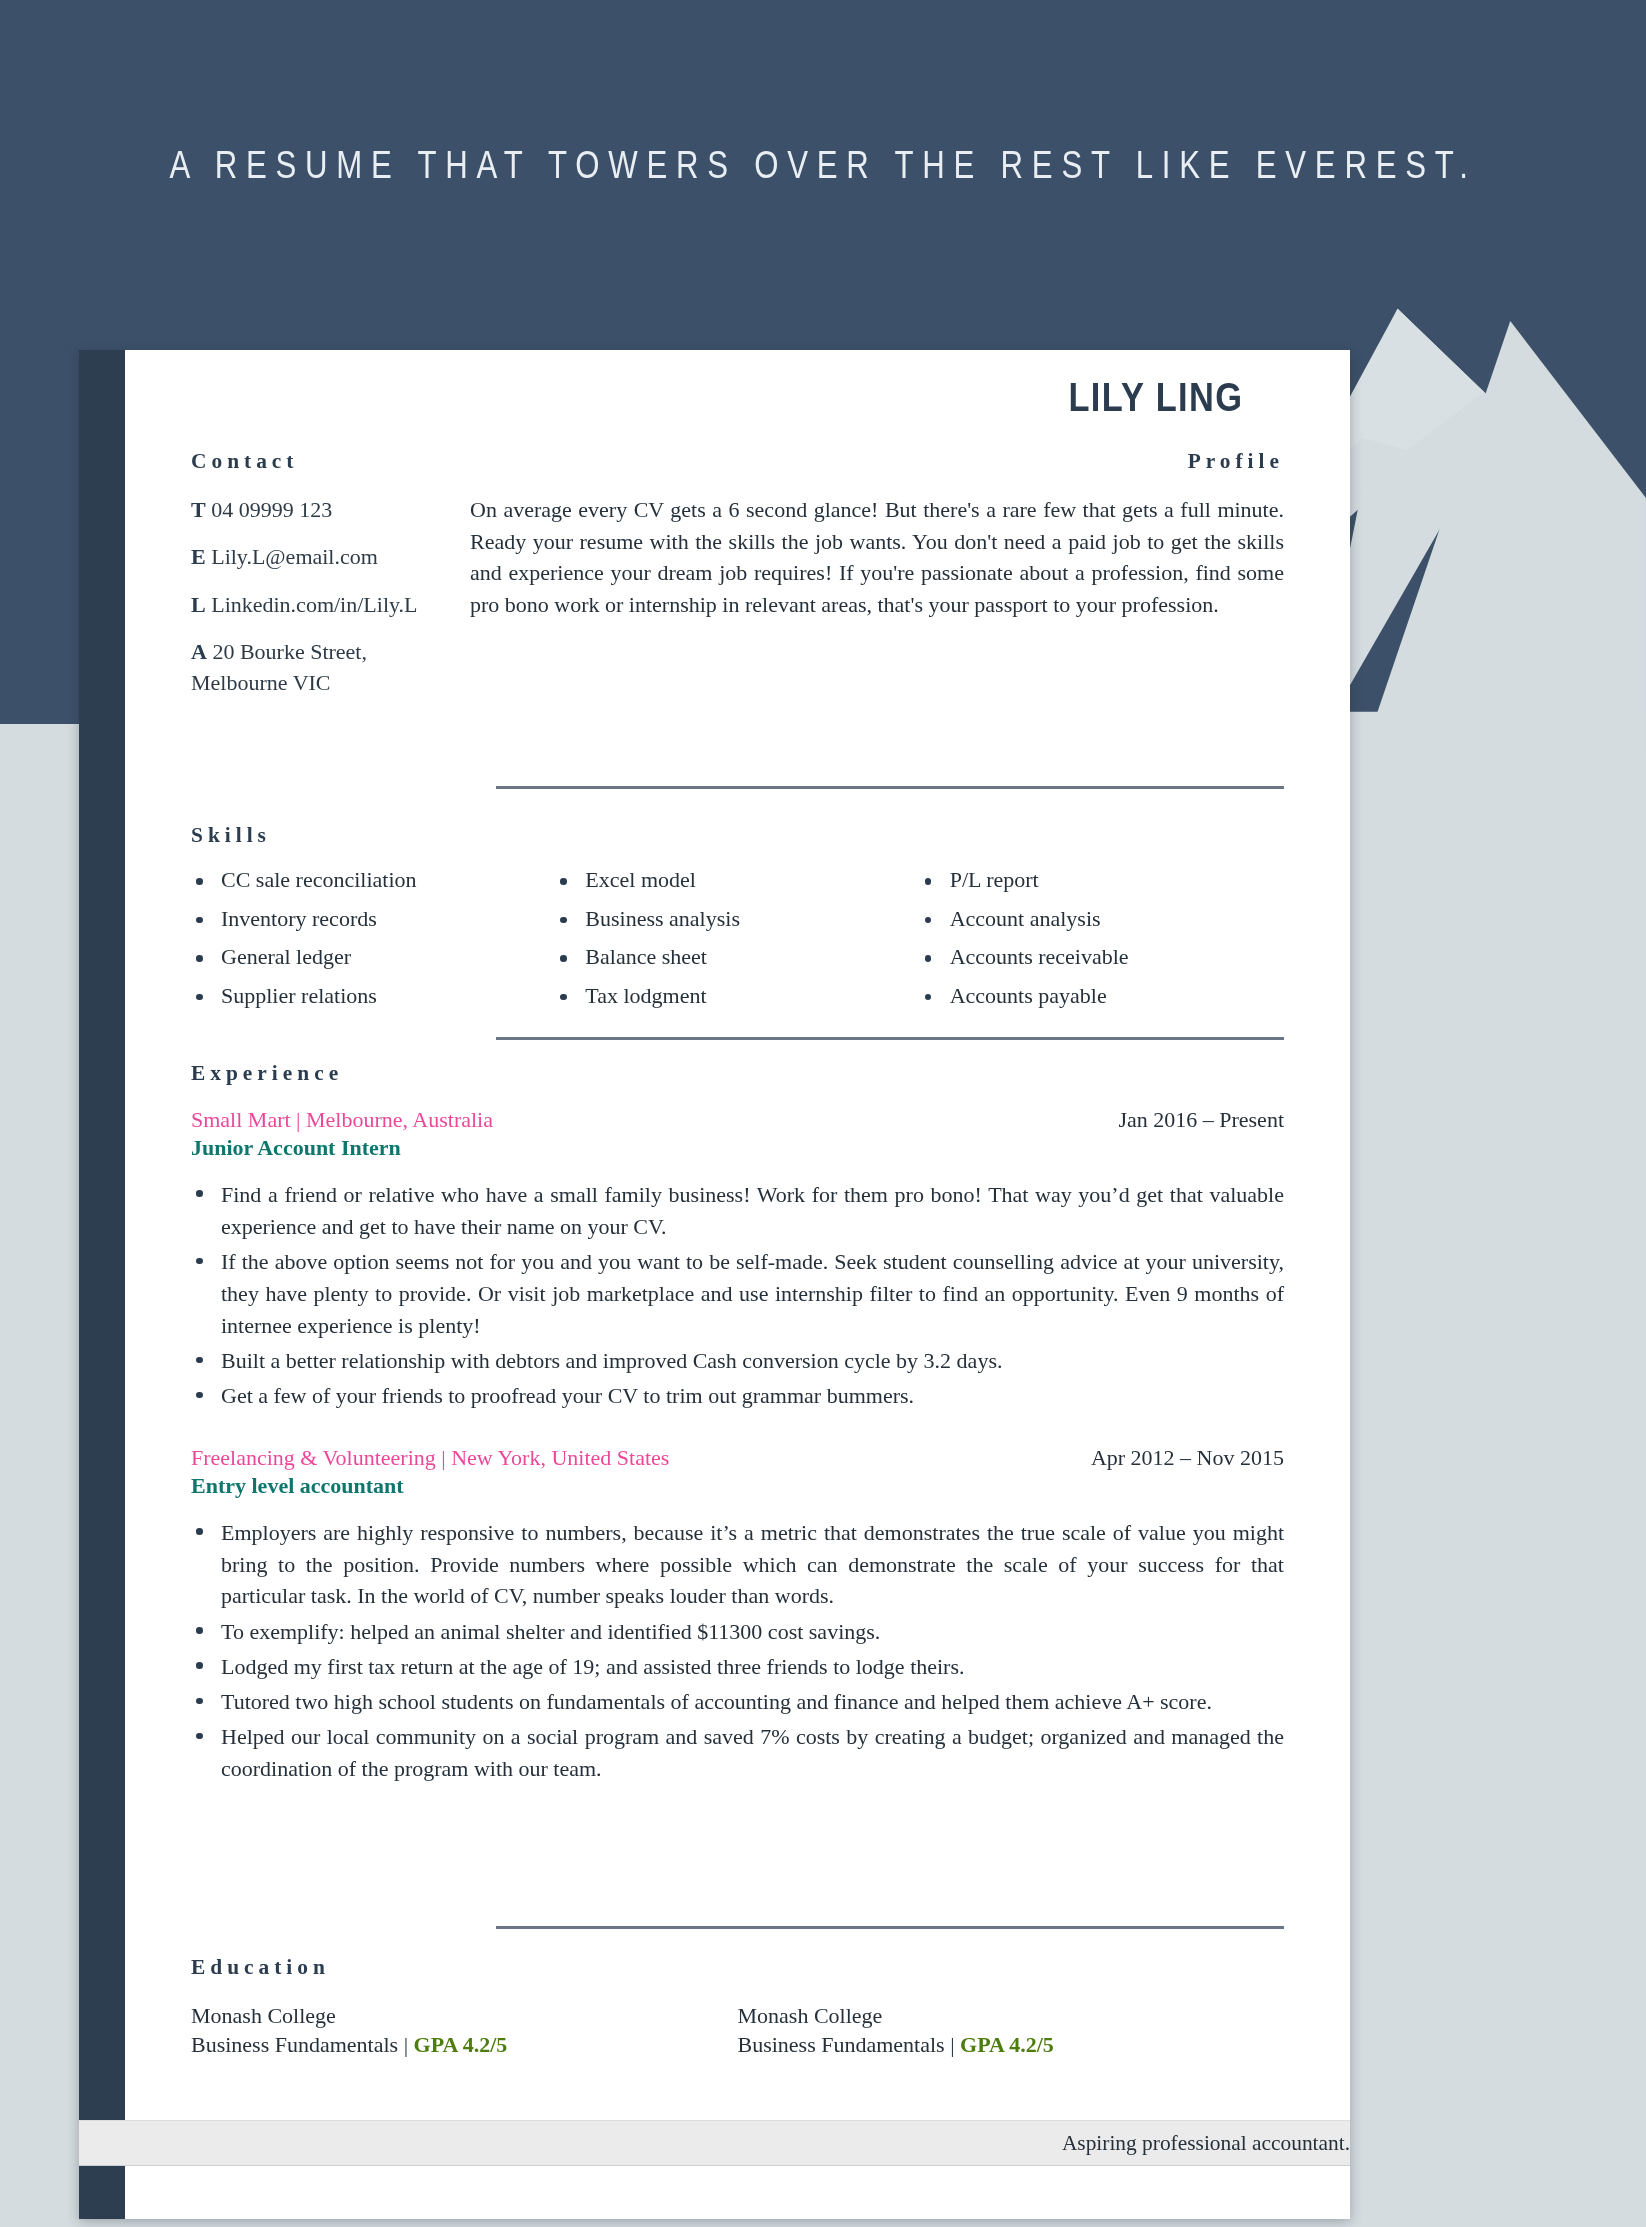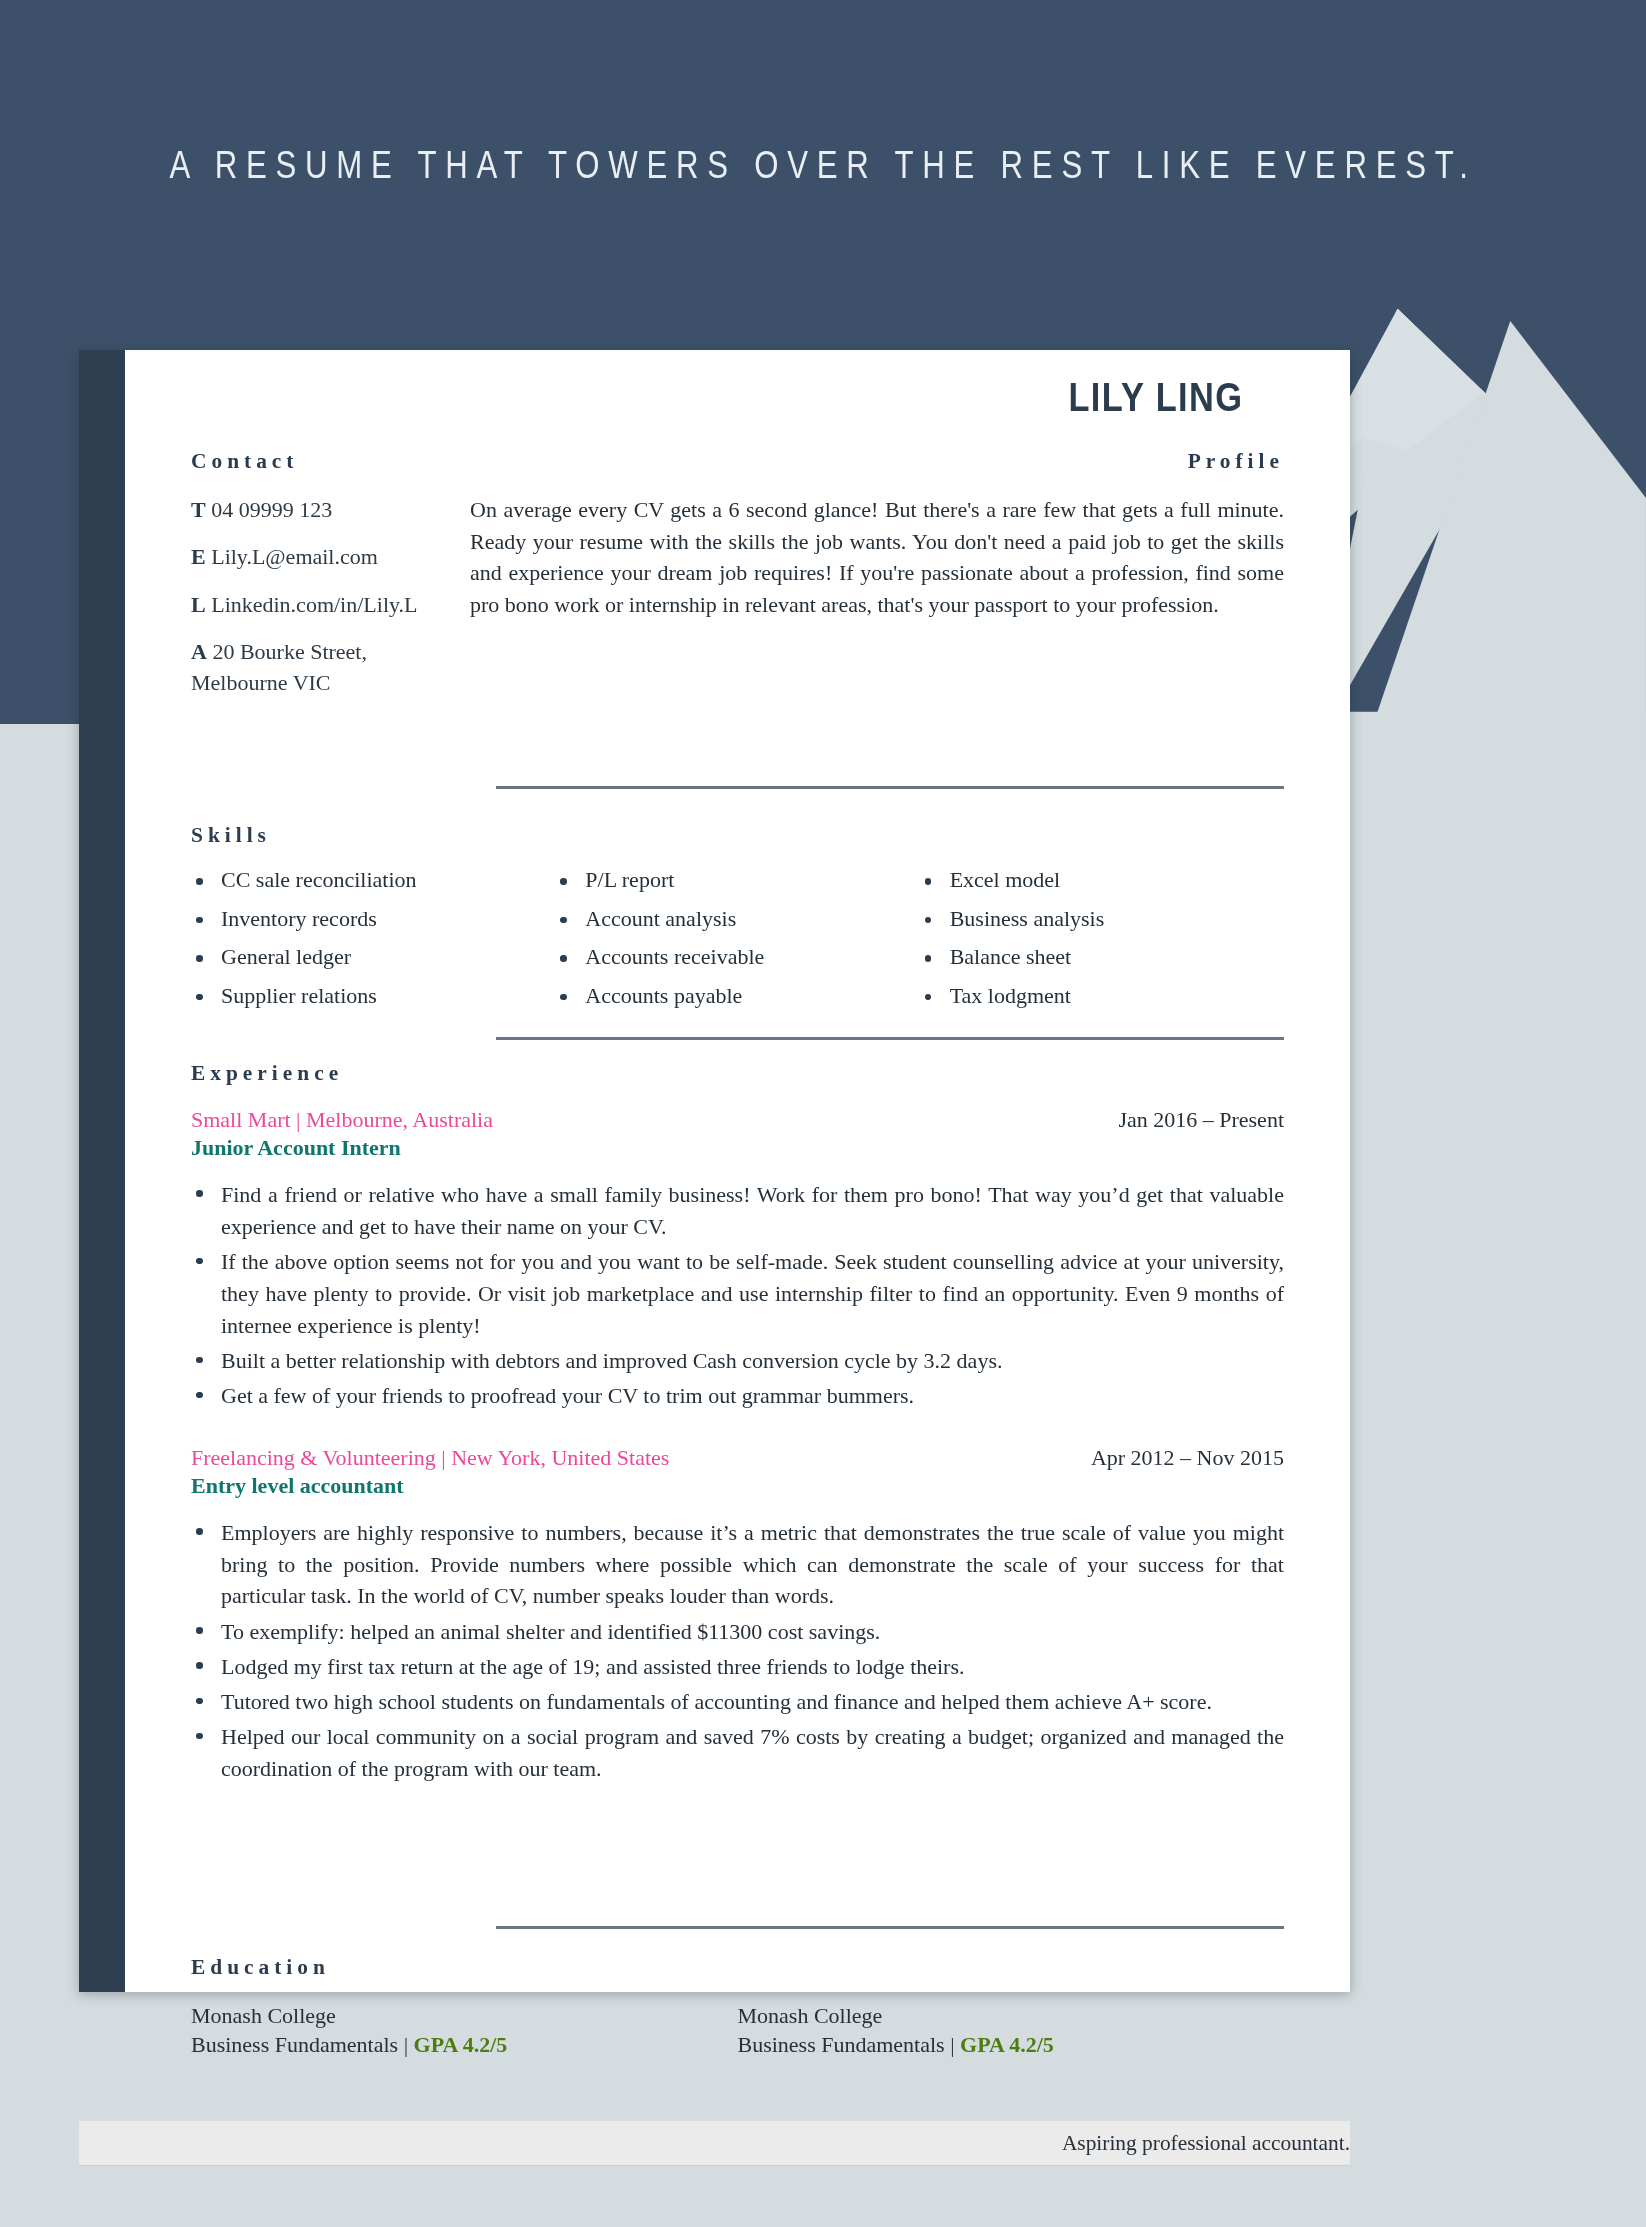--- a/index.html
+++ b/index.html
@@ -36,21 +36,21 @@
     letter-spacing:10.7px;
     transform:scaleX(0.82);
     transform-origin:center;
     white-space:nowrap;
   }
 
   
   .page{
     position:absolute;
     left:79px; top:350px;
-    width:1271px; height:1642px;
+    width:1271px; height:1869px;
     background:#ffffff;
     box-shadow:0 2.5px 11.5px rgba(20,30,45,.30);
   }
   .page-stripe{
     position:absolute; left:0; top:0; width:46px; height:100%;
     background:#2d3e50;
   }
   .page-body{
     position:absolute; left:46px; top:0; right:0; bottom:0;
     padding:0;
@@ -226,32 +226,32 @@
         <div class="skills-col">
           <ul>
             <li>CC sale reconciliation</li>
             <li>Inventory records</li>
             <li>General ledger</li>
             <li>Supplier relations</li>
           </ul>
         </div>
         <div class="skills-col">
           <ul>
+            <li>Excel model</li>
+            <li>Business analysis</li>
+            <li>Balance sheet</li>
+            <li>Tax lodgment</li>
+          </ul>
+        </div>
+        <div class="skills-col">
+          <ul>
             <li>P/L report</li>
             <li>Account analysis</li>
             <li>Accounts receivable</li>
             <li>Accounts payable</li>
-          </ul>
-        </div>
-        <div class="skills-col">
-          <ul>
-            <li>Excel model</li>
-            <li>Business analysis</li>
-            <li>Balance sheet</li>
-            <li>Tax lodgment</li>
           </ul>
         </div>
       </div>
     </div>
 
     <div class="div-wrap" style="top:687px;">
       <hr class="divider">
     </div>
 
     <div class="exp-wrap" style="top:711px;">

